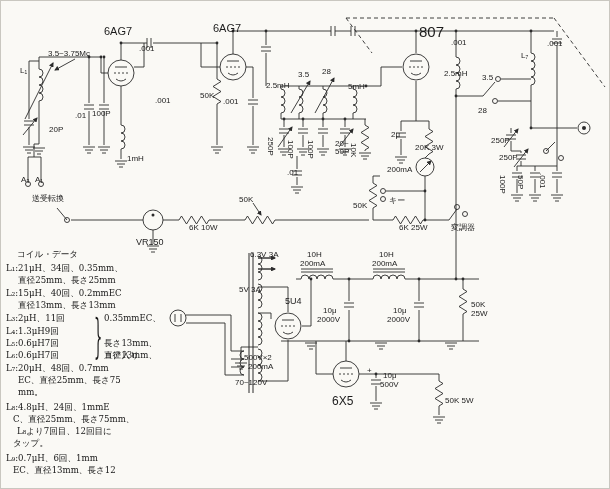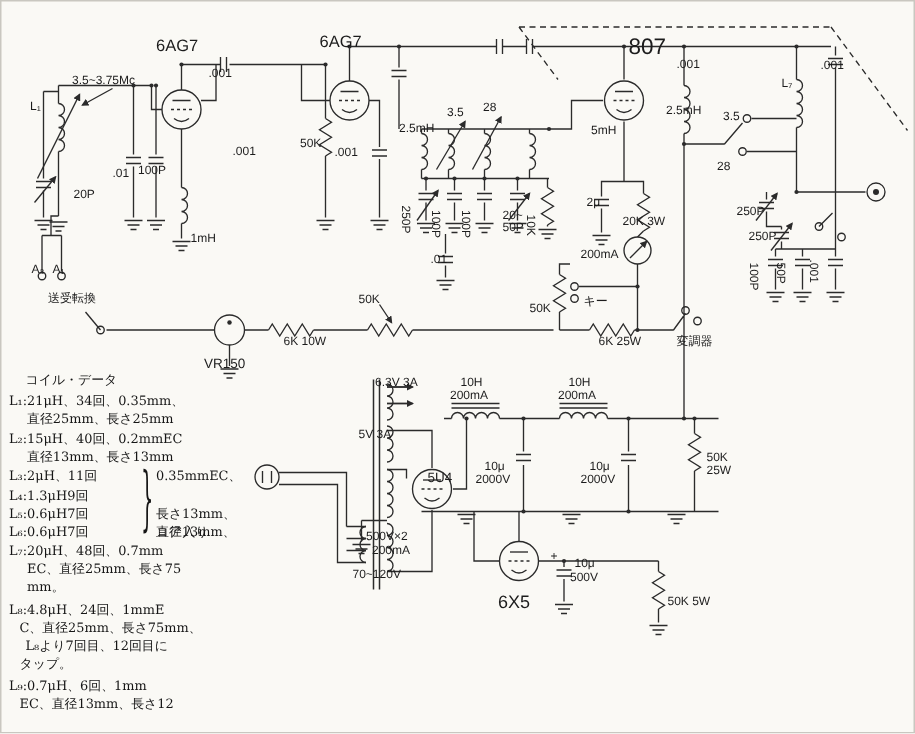--- a/index.html
+++ b/index.html
@@ -300,36 +300,36 @@
         <circle cx="88" cy="56" r="1.4"></circle>
       <circle cx="103" cy="56" r="1.4"></circle>
     </g>
   </svg>
 
   <div class="layer">
       <span class="lbl" style="left: 103px; top: 25px; font-size: 11px;">6AG7</span>
       <span class="lbl" style="left: 212px; top: 22px; font-size: 11px;">6AG7</span>
       <span class="lbl" style="left: 400px; top: 23px; font-size: 15px; margin-left: 18px;">807</span>
       <span class="lbl" style="left: 135px; top: 237px; font-size: 9px;">VR150</span>
-      <span class="lbl" style="left: 256px; top: 313px; font-size: 9px; padding-left: 28px;">5U4</span>
+      <span class="lbl" style="left: 256px; top: 296px; font-size: 9px; padding-left: 28px;">5U4</span>
       <span class="lbl" style="left: 331px; top: 394px; font-size: 12px;">6X5</span>
       <span class="lbl" style="left: 47px; top: 49px;">3.5~3.75Mc</span>
       <span class="lbl" style="left: 19px; top: 66px;">L₁</span>
       <span class="lbl" style="left: 12px; top: 125px; margin-left: 36px;">20P</span>
       <span class="lbl" style="left: 74px; top: 111px;">.01</span>
       <span class="lbl" style="left: 91px; top: 109px;">100P</span>
       <span class="lbl" style="left: 126px; top: 129px; margin-top: 25px;">1mH</span>
       <span class="lbl" style="left: 138px; top: 44px;">.001</span>
       <span class="lbl" style="left: 154px; top: 96px;">.001</span>
       <span class="lbl" style="left: 199px; top: 91px;">50K</span>
       <span class="lbl" style="left: 222px; top: 97px;">.001</span>
       <span class="lbl" style="left: 265px; top: 81px;">2.5mH</span>
       <span class="lbl" style="left: 297px; top: 70px;">3.5</span>
       <span class="lbl" style="left: 321px; top: 67px;">28</span>
-      <span class="lbl" style="left: 347px; top: 82px; margin-left: 46px;">5mH</span>
+      <span class="lbl" style="left: 347px; top: 82px;">5mH</span>
       <span class="lbl" style="left: 273px; top: 136px; transform: rotate(90deg);">250P</span>
       <span class="lbl" style="left: 293px; top: 139px; transform: rotate(90deg);">100P</span>
       <span class="lbl" style="left: 313px; top: 139px; transform: rotate(90deg);">100P</span>
       <span class="lbl" style="left: 334px; top: 139px;">20~</span>
       <span class="lbl" style="left: 334px; top: 147px;">50P</span>
       <span class="lbl" style="left: 356px; top: 142px; transform: rotate(90deg);">10K</span>
       <span class="lbl" style="left: 286px; top: 168px;">.01</span>
       <span class="lbl" style="left: 390px; top: 130px;">2μ</span>
       <span class="lbl" style="left: 414px; top: 143px;">20K 3W</span>
       <span class="lbl" style="left: 386px; top: 165px;">200mA</span>

